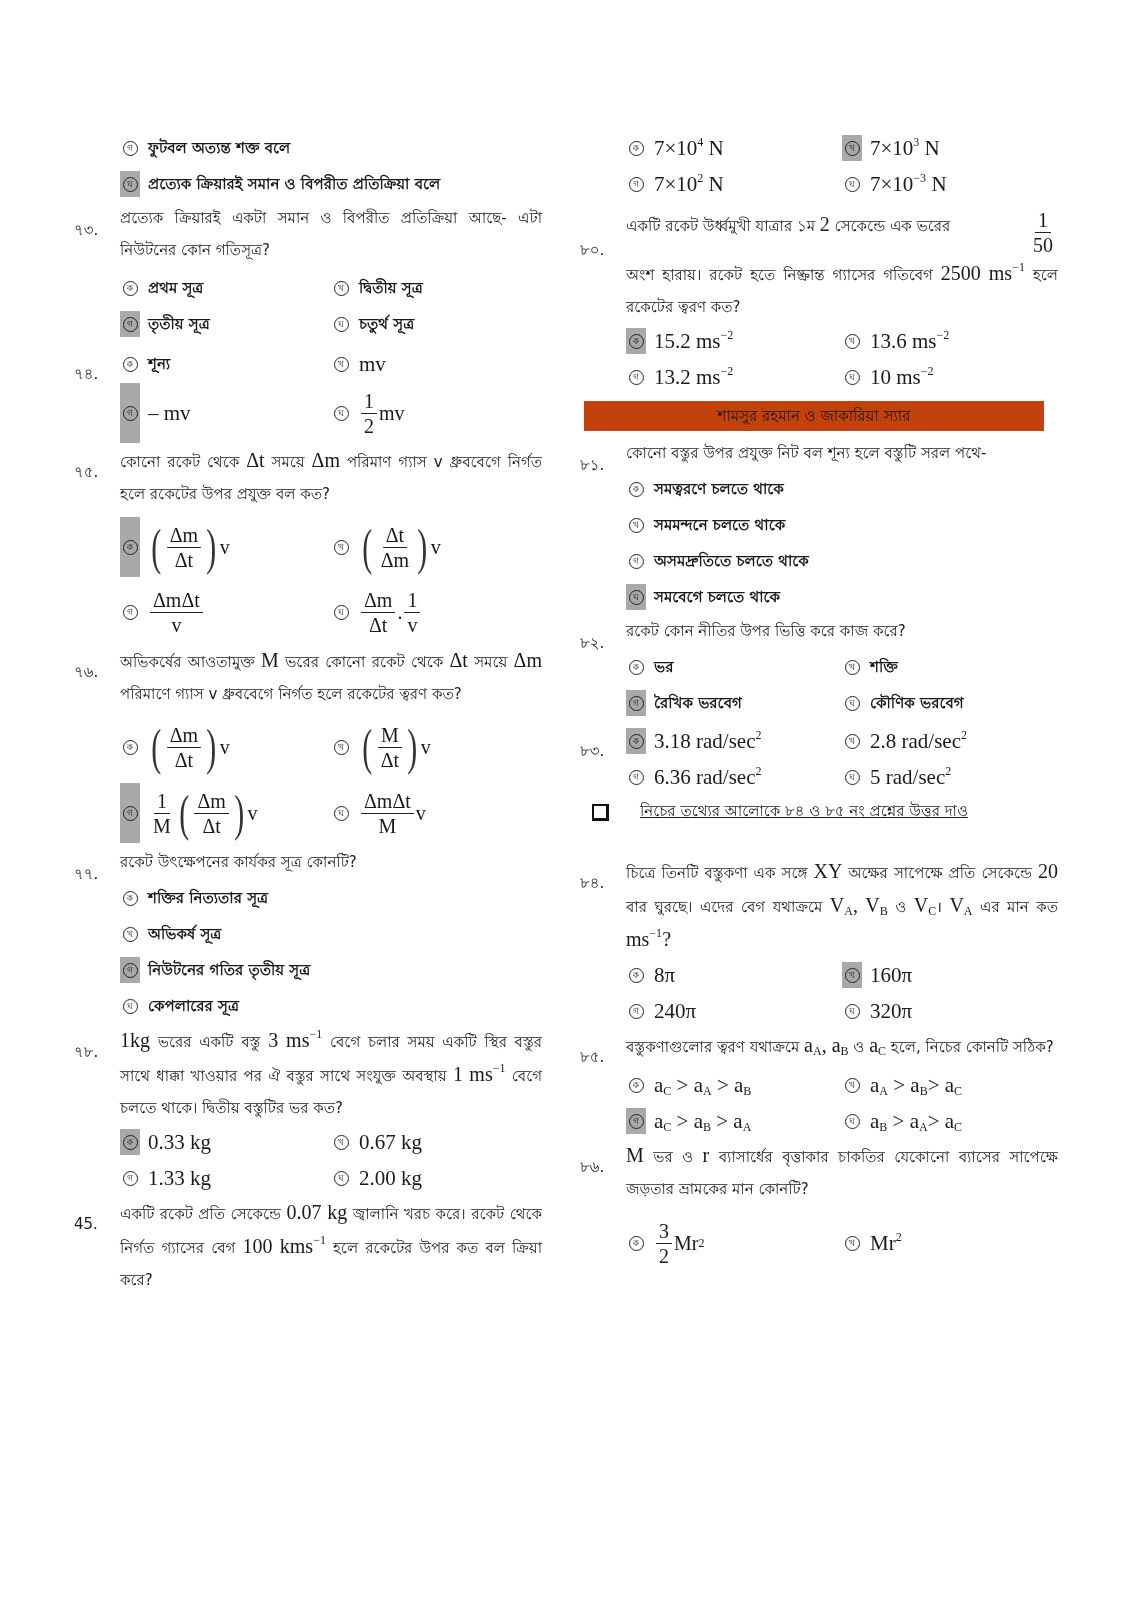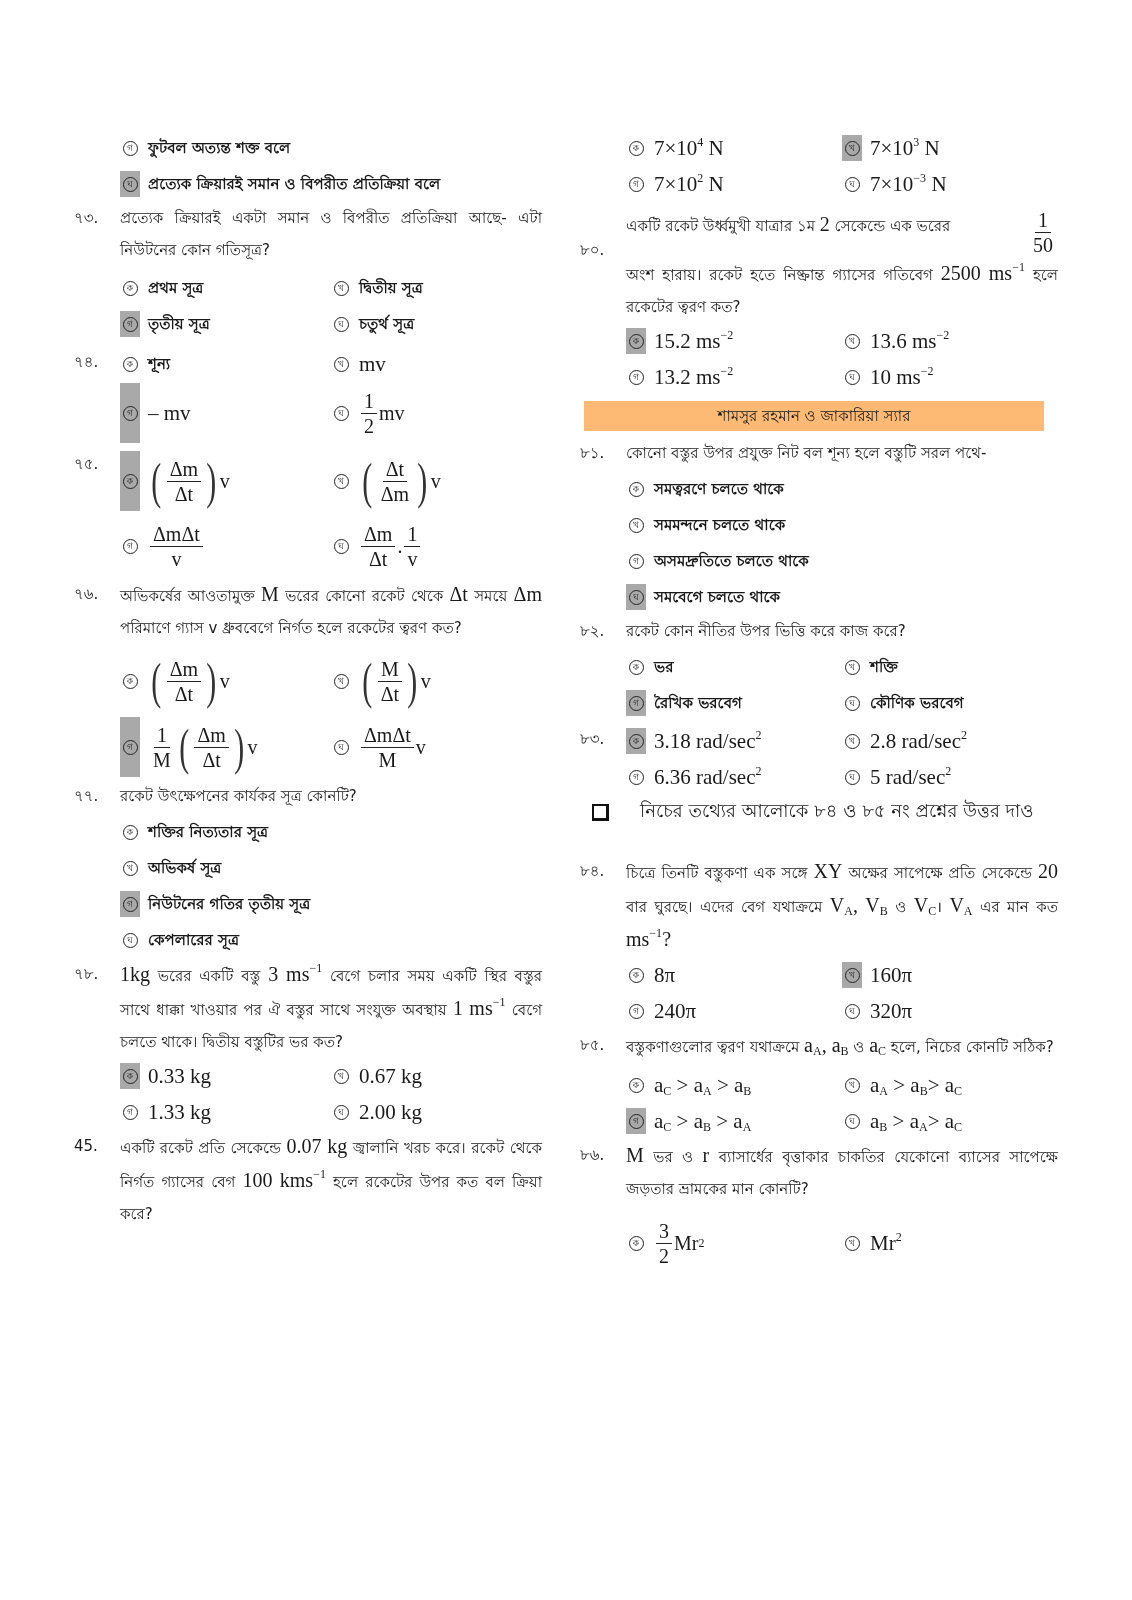--- a/index.html
+++ b/index.html
@@ -7,21 +7,21 @@
     width: 1132px; height: 1600px; position: relative; overflow: hidden;
     font-family: "DejaVu Sans", "Liberation Sans", sans-serif;
     color: #1a1a1a;
   }
   .col { position: absolute; top: 130px; }
   .col-left { left: 82px; width: 460px; }
   .col-right { left: 588px; width: 470px; }
 
   .q { position: relative; padding-left: 38px; }
   .qnum {
-    position: absolute; left: -8px; top: 0;
+    position: absolute; left: -8px; top: 12px;
     font-size: 15px; line-height: 32px;
   }
   .qtext {
     font-size: 15px; line-height: 32px; text-align: justify;
   }
   .serif { font-family: "Liberation Serif", "DejaVu Serif", serif; font-size: 20px; }
   .opts { display: flex; flex-wrap: wrap; }
   .opt {
     width: 50%; box-sizing: border-box;
     display: flex; align-items: center;
@@ -45,24 +45,24 @@
   sup { font-size: 12px; vertical-align: 9px; line-height: 0; }
   sub { font-size: 12px; vertical-align: -3px; line-height: 0; }
 
   .frac { display: inline-flex; flex-direction: column; align-items: center; vertical-align: middle; margin: 0 2px; }
   .frac .n, .frac .d { font-family: "Liberation Serif", serif; font-size: 20px; line-height: 24px; padding: 0 3px; }
   .frac .n { border-bottom: 1.3px solid #222; }
   .paren { font-family: "Liberation Serif", serif; font-size: 50px; font-weight: 100; line-height: 1; transform: scaleX(0.6); display: inline-block; color: #333; }
   .expr { display: inline-flex; align-items: center; font-family: "Liberation Serif", serif; font-size: 20px; }
 
   .banner {
-    background: #fdba74; text-align: center; font-size: 15px;
+    background: #c2410c; text-align: center; font-size: 15px;
     height: 30px; line-height: 30px; margin: 6px 0 6px -4px; width: 460px;
   }
-  .note { position: relative; padding-left: 52px; font-size: 18px; line-height: 32px; }
+  .note { position: relative; padding-left: 52px; font-size: 15px; line-height: 32px; text-decoration: underline; }
   .note .box { position: absolute; left: 4px; top: 9px; width: 12px; height: 12px; border: 2px solid #111; border-right-width: 3px; border-bottom-width: 3px; }
 </style>
 </head>
 <body>
 
 <div class="col col-left">
 
   <div class="q">
     <div class="opts">
       <div class="opt full">
@@ -142,20 +142,23 @@
               <span class="d">2</span>
             </span>
             <span>mv</span>
           </span>
       </div>
     </div>
   </div>
 
   <div class="q">
     <span class="qnum">৭৫.</span>
+    <div class="qtext">
+      <span>কোনো রকেট থেকে</span> <span class="serif">Δt</span> <span>সময়ে</span> <span class="serif">Δm</span> <span>পরিমাণ গ্যাস v ধ্রুববেগে নির্গত হলে রকেটের উপর প্রযুক্ত বল কত?</span>
+    </div>
     <div class="opts" style="margin-top:4px">
       <div class="opt" style="min-height:66px">
           <span class="marker hl tall">
             <span class="circ">ক</span>
           </span>
         <span class="expr">
             <span class="paren">(</span>
             <span class="frac">
               <span class="n">Δm</span>
               <span class="d">Δt</span>

